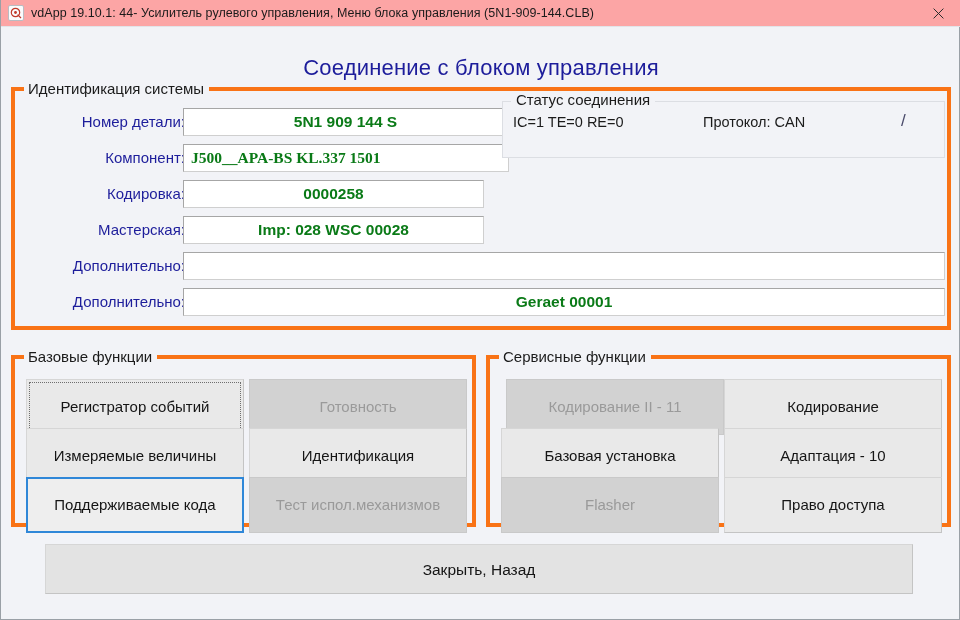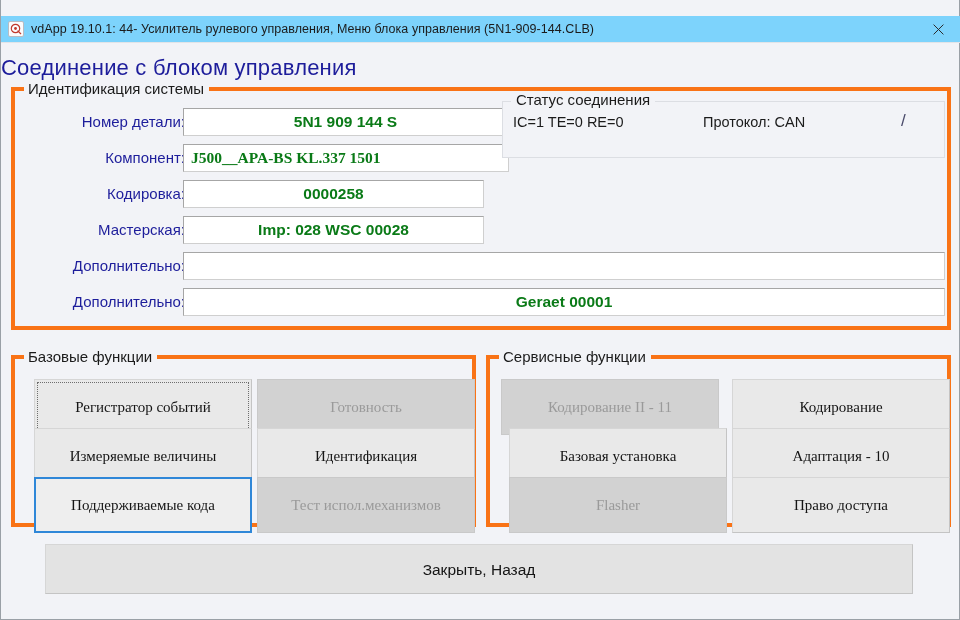--- a/index.html
+++ b/index.html
@@ -16,23 +16,23 @@
     width: 960px; height: 620px;
     background: #f2f3f7;
     border: 1px solid #9aa0a6;
     border-top: none;
   }
 
   
   .titlebar {
     position: absolute; top: 0; left: 0;
     width: 960px; height: 27px;
-    background: #7dd3fc;
+    background: #fca5a5;
     border-bottom: 1px solid #e2e4e8;
-    display: flex; align-items: center; margin-top: 16px;
+    display: flex; align-items: center;
   }
   .tb-icon {
     width: 16px; height: 16px;
     margin-left: 7px; margin-right: 7px;
     border: 1px solid #b9bcc2;
     border-radius: 2px;
     background: #fbfbfc;
     display: flex; align-items: center; justify-content: center;
     flex: none;
   }
@@ -49,20 +49,21 @@
     display: flex; align-items: center; justify-content: center;
     color: #2b2b2b;
     font-size: 14px;
   }
   .tb-close svg { display:block; }
 
   
   .page-heading {
     position: absolute;
     top: 55px; left: 0; width: 960px;
+    text-align: center;
     font-size: 22px;
     color: #1d1d9b;
     font-weight: 400;
     letter-spacing: 0.2px;
   }
 
   
   .groupbox {
     position: absolute;
     border: 4px solid #f97316;
@@ -144,27 +145,26 @@
   .btn {
     position: absolute;
     height: 56px;
     width: 218px;
     background: #e9e9e9;
     border: 1px solid #c4c4c4;
     border-top-color: #d6d6d6;
     border-left-color: #d6d6d6;
     color: #151515;
     font-size: 15px;
-    font-family: Liberation Serif, serif;
+    font-family: Liberation Sans, sans-serif;
     text-align: center;
     line-height: 38px;
     white-space: nowrap;
     overflow: hidden;
     padding: 0;
-    margin-left: 8px;
   }
   .btn.disabled {
     background: #d2d2d2;
     border-color: #c9c9c9;
     color: #9a9a9a;
   }
   .btn.focus-dotted {
     outline: 1px dotted #6e6e6e;
     outline-offset: -4px;
   }
@@ -262,21 +262,21 @@
     <button class="btn" style="left:11px;  top:69px;">Измеряемые величины</button>
     <button class="btn disabled" style="left:234px; top:20px;">Готовность</button>
     <button class="btn" style="left:234px; top:69px;">Идентификация</button>
     <button class="btn focus-blue" style="left:11px;  top:118px;">Поддерживаемые кода</button>
     <button class="btn disabled" style="left:234px; top:118px;">Тест испол.механизмов</button>
   </div>
 
   <div class="groupbox" id="gb-service">
     <span class="gb-title">Сервисные функции</span>
 
-    <button class="btn disabled" style="left:3px;  top:20px;">Кодирование II - 11</button>
+    <button class="btn disabled" style="left:16px;  top:20px;">Кодирование II - 11</button>
     <button class="btn" style="left:234px; top:20px;">Кодирование</button>
     <button class="btn" style="left:11px;  top:69px;">Базовая установка</button>
     <button class="btn" style="left:234px; top:69px;">Адаптация - 10</button>
     <button class="btn disabled" style="left:11px;  top:118px;">Flasher</button>
     <button class="btn" style="left:234px; top:118px;">Право доступа</button>
   </div>
 
   <button id="btn-close-back">Закрыть, Назад</button>
 
 </div>

